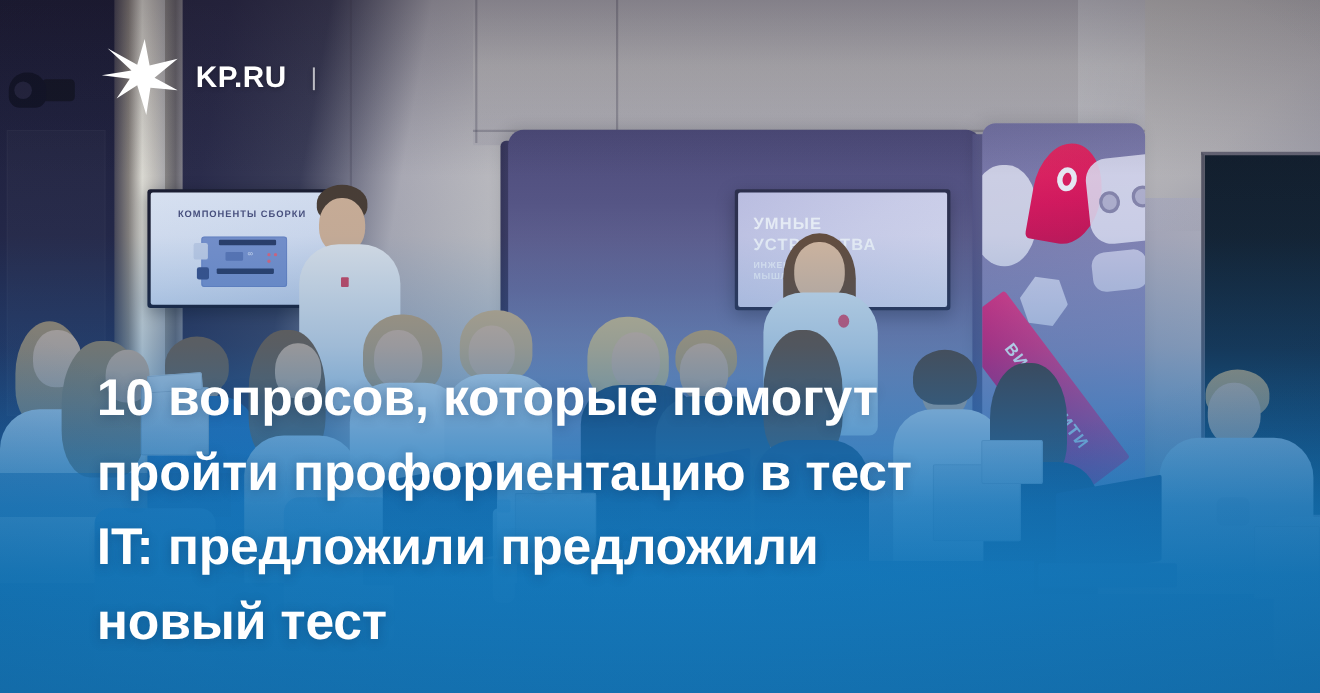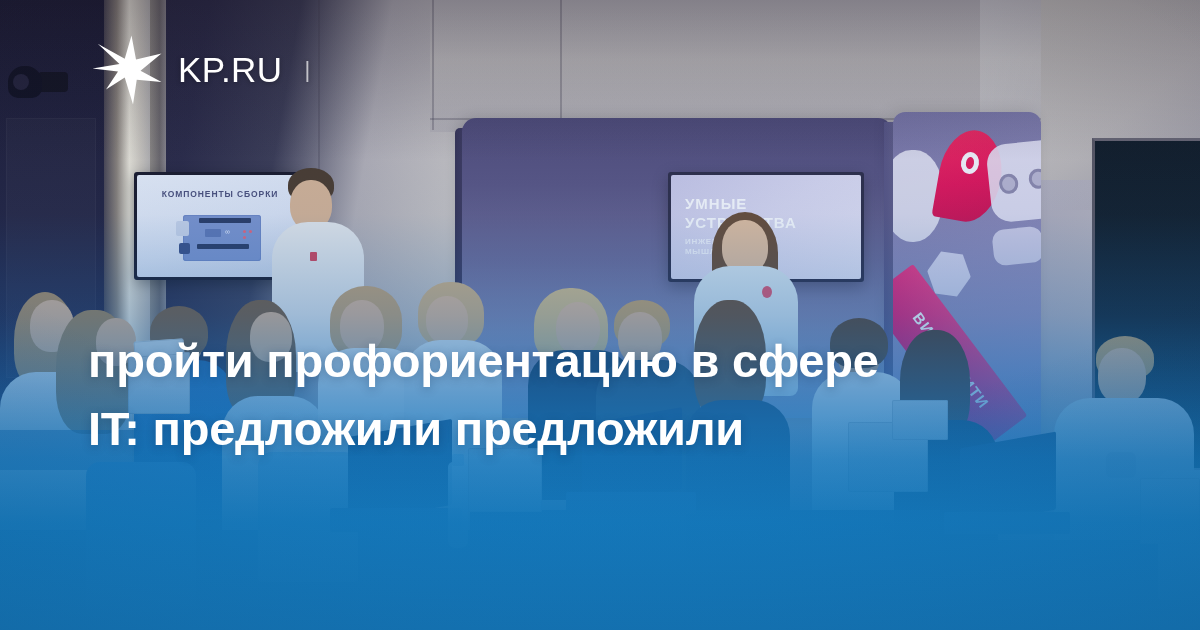--- a/index.html
+++ b/index.html
@@ -278,21 +278,21 @@
   }
 
   
   .header {
     position: absolute; left: 88px; top: 34px;
     display: flex; align-items: center; gap: 0;
     z-index: 40;
   }
   .logo-bird { width: 78px; height: 72px; display: block; }
   .brand {
-    color: #fff; font-size: 35px; font-weight: 400; letter-spacing: .4px;
+    color: #fff; font-size: 27px; font-weight: 700; letter-spacing: .4px;
     margin-left: 12px; text-shadow: 0 1px 5px rgba(0,0,0,.30);
   }
   .divider {
     color: rgba(255,255,255,.68); font-size: 22px; font-weight: 400;
     margin: 0 22px; text-shadow: 0 1px 5px rgba(0,0,0,.30);
   }
   .rubric {
     color: #fff; font-size: 25px; font-weight: 400; letter-spacing: .2px;
     text-shadow: 0 1px 5px rgba(0,0,0,.30);
   }
@@ -501,17 +501,19 @@
       <svg class="logo-bird" viewBox="0 0 100 96" aria-hidden="true">
         <path fill="#ffffff" d="M4 46 L40 40 L11 13 L47 33 L56 2 L62 34 L96 26
           L68 49 L96 64 L63 61 L58 94 L47 58 L22 74 L38 50 Z"></path>
       </svg>
     </span>
     <span class="brand">KP.RU</span>
     <span class="divider">|</span>
   </div>
 
   <h1 class="headline">
-    <span class="ln">пройти профориентацию в сфере</span>
+    <span class="ln">10 вопросов, которые помогут</span>
+    <span class="ln">пройти профориентацию в тест</span>
     <span class="ln">IT: предложили предложили</span>
+    <span class="ln">новый тест</span>
   </h1>
 
 </div>
 
 </body></html>

